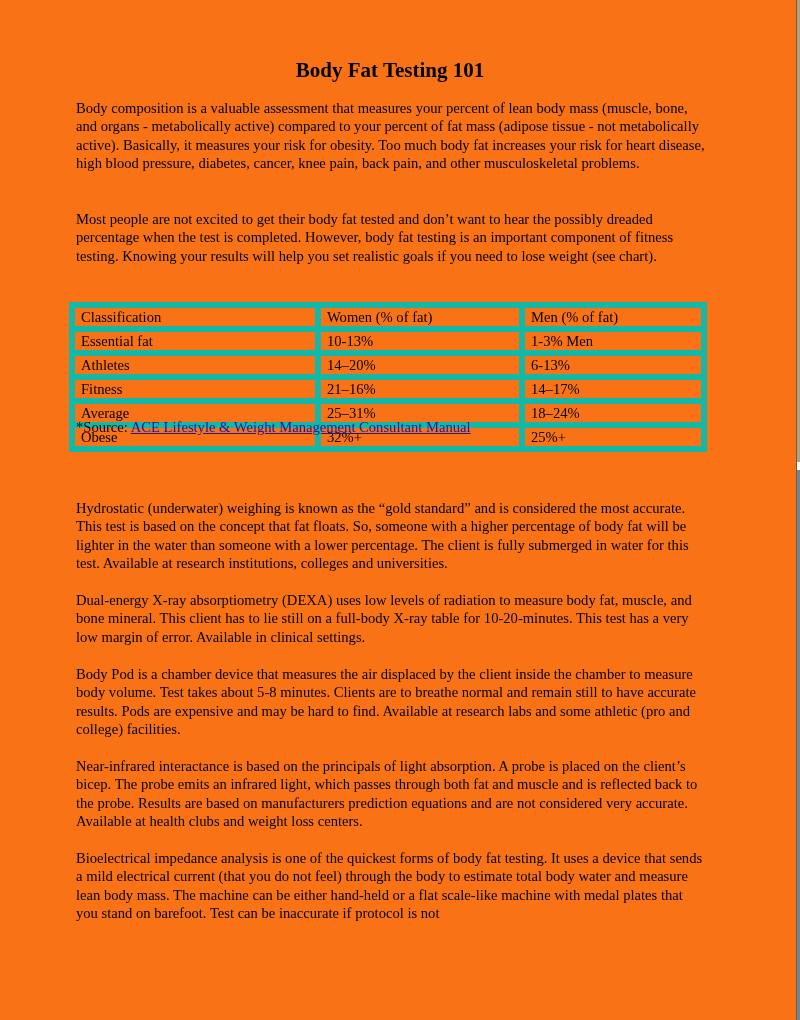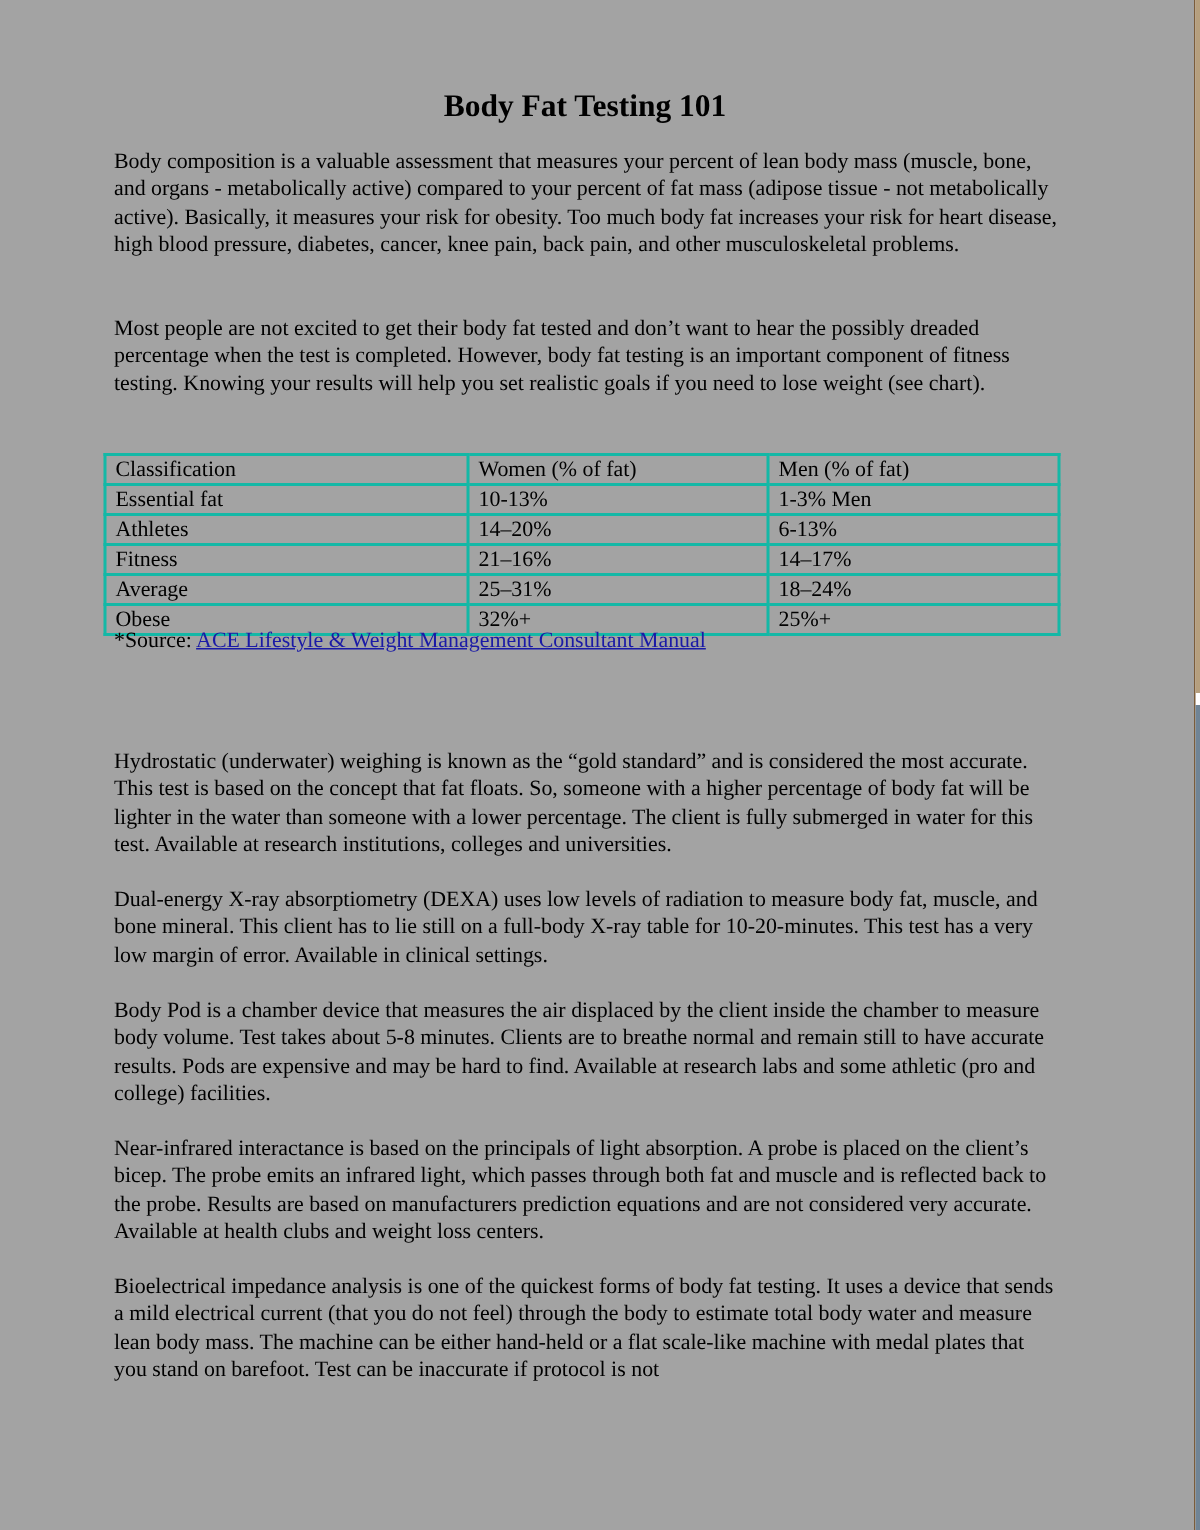--- a/index.html
+++ b/index.html
@@ -14,21 +14,21 @@
       overflow: hidden;
       font-family: "Liberation Serif", "DejaVu Serif", serif;
       color: #000000;
     }
     .page {
       position: absolute;
       left: 0;
       top: 0;
       width: 796px;
       height: 1020px;
-      background: #a3a3a3;
+      background: #f97316;
     }
     .edge-line {
       position: absolute;
       left: 796px;
       top: 0;
       width: 1px;
       height: 1020px;
       background: #7a5c3a;
     }
     .edge-strip-top {
@@ -69,21 +69,21 @@
     .data-table {
       position: absolute;
       left: 69px;
       top: 302px;
       width: 638px;
       border-collapse: collapse;
       font-size: 14.6px;
       line-height: 17px;
     }
     .data-table td {
-      border: 2px solid #14b8a6;
+      border: 6px solid #14b8a6;
       padding: 0 6px;
       height: 18px;
       vertical-align: middle;
       margin-left: 20px;
     }
     .data-table td.c1 { width: 228px; }
     .data-table td.c2 { width: 186px; }
     .source {
       position: absolute;
       left: 76px;

